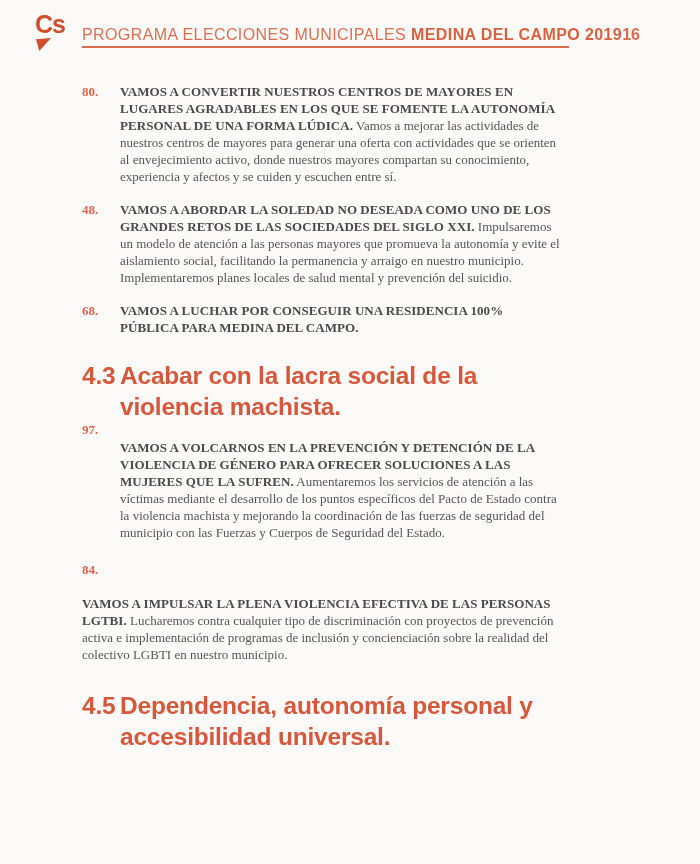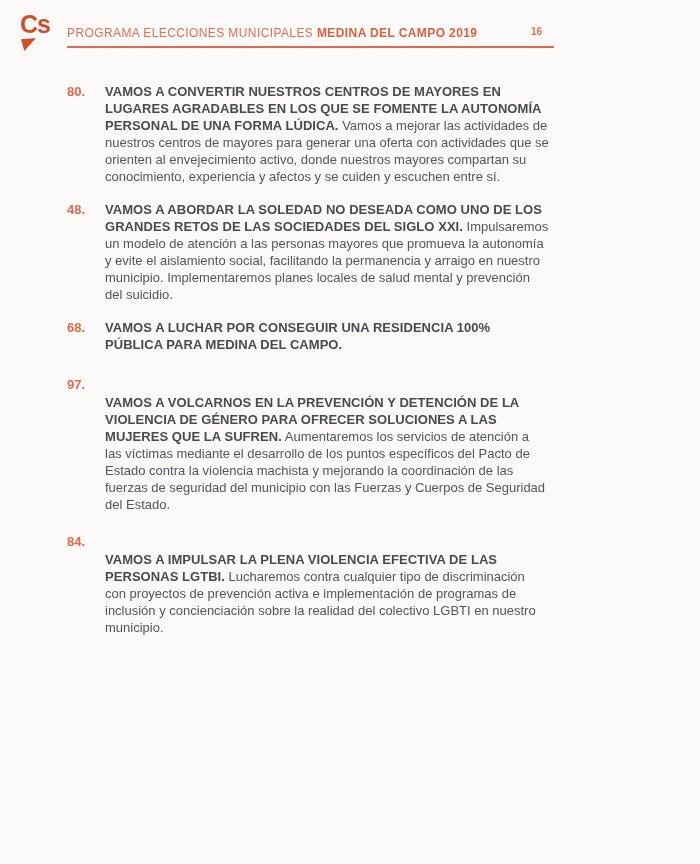--- a/index.html
+++ b/index.html
@@ -3,49 +3,49 @@
 <meta charset="utf-8">
 <style>
   html, body { margin: 0; padding: 0; }
   body {
     width: 700px; height: 864px;
     background: #fbfaf8;
     font-family: "Liberation Sans", sans-serif;
     color: #535355;
     overflow: hidden;
   }
-  .page { position: relative; width: 574px; height: 864px; }
+  .page { position: relative; width: 574px; height: 864px; margin-left: 15px; }
 
   
   header { display: flex; align-items: flex-start; height: 34px; padding: 12px 32px 0 20px; }
   .logo { position: relative; width: 47px; height: 42px; flex: none; }
   .logo-text {
     font-size: 25px; font-weight: bold; line-height: 1;
     color: #d14e2c; letter-spacing: -1px;
   }
   .logo-flag {
     position: absolute; left: 1px; top: 26px; width: 15px; height: 13px;
     background: #d14e2c;
     clip-path: polygon(0 10%, 100% 0, 22% 100%);
   }
   .header-title {
-    margin-top: 14px; font-size: 12px; letter-spacing: 0.4px;
+    margin-top: 14px; font-size: 16px; letter-spacing: 0.4px;
     color: #dc6f52; white-space: nowrap; text-align: right;
   }
   .header-title .strong { font-weight: bold; color: #d8603f; }
   .page-num {
     margin-left: auto; margin-top: 14px;
-    font-size: 10px; font-weight: bold; color: #db6c4e;
+    font-size: 16px; font-weight: bold; color: #db6c4e;
   }
   .rule { height: 2px; background: #da6b4e; margin: 0 20px 0 67px; }
 
   
   main { padding: 35px 25px 0 67px; }
 
-  .item { display: flex; margin-bottom: 16px; }
+  .item { display: flex; margin-bottom: 16px; font-family: Liberation Serif, serif; }
   .item .num {
     width: 38px; flex: none;
     font-size: 13px; font-weight: bold; color: #e0664b;
     padding-top: 1px;
   }
   .item .text {
     margin: 0; flex: 1; max-width: 550px;
     font-size: 13px; line-height: 17px; color: #56565a;
   }
   .lead { font-weight: bold; color: #4a4a4c; letter-spacing: 0.05px; }
@@ -56,21 +56,21 @@
   h2.section {
     margin: 0; max-width: 580px;
     padding-left: 38px; text-indent: -38px;
     font-size: 24.5px; line-height: 31px; font-weight: bold;
     color: #d5583c; letter-spacing: -0.2px;
   }
   .sec-num { display: inline-block; width: 38px; text-indent: 0; }
 
   .mb-24 { margin-bottom: 24px; }
   .mb-21 { margin-bottom: 21px; }
-  .mb-27 { margin-bottom: 27px; }
+  .mb-27 { margin-bottom: 27px; flex-direction: column; }
   .mb-0  { margin-bottom: 0; }
   .mb-3  { margin-bottom: 3px; }
 </style>
 </head>
 <body>
 
 <div class="page">
 
   <header>
     <div class="logo">
@@ -92,27 +92,29 @@
     <div class="item">
       <span class="num">48.</span>
       <p class="text"><span class="lead">VAMOS A ABORDAR LA SOLEDAD NO DESEADA COMO UNO DE LOS GRANDES RETOS DE LAS SOCIEDADES DEL SIGLO XXI.</span> <span class="body-text">Impulsaremos un modelo de atención a las personas mayores que promueva la autonomía y evite el aislamiento social, facilitando la permanencia y arraigo en nuestro municipio. Implementaremos planes locales de salud mental y prevención del suicidio.</span></p>
     </div>
 
     <div class="item mb-24">
       <span class="num">68.</span>
       <p class="text"><span class="lead">VAMOS A LUCHAR POR CONSEGUIR UNA RESIDENCIA 100% PÚBLICA PARA MEDINA DEL CAMPO.</span></p>
     </div>
 
+    <h2 class="section mb-0"><span class="sec-num">4.3</span><span class="sec-title">Acabar con la lacra social de la violencia machista.</span></h2>
 
     <div class="item offset mb-21">
       <span class="num">97.</span>
       <p class="text"><span class="lead">VAMOS A VOLCARNOS EN LA PREVENCIÓN Y DETENCIÓN DE LA VIOLENCIA DE GÉNERO PARA OFRECER SOLUCIONES A LAS MUJERES QUE LA SUFREN.</span> <span class="body-text">Aumentaremos los servicios de atención a las víctimas mediante el desarrollo de los puntos específicos del Pacto de Estado contra la violencia machista y mejorando la coordinación de las fuerzas de seguridad del municipio con las Fuerzas y Cuerpos de Seguridad del Estado.</span></p>
     </div>
 
 
     <div class="item offset mb-27">
       <span class="num">84.</span>
       <p class="text"><span class="lead">VAMOS A IMPULSAR LA PLENA VIOLENCIA EFECTIVA DE LAS PERSONAS LGTBI.</span> <span class="body-text">Lucharemos contra cualquier tipo de discriminación con proyectos de prevención activa e implementación de programas de inclusión y concienciación sobre la realidad del colectivo LGBTI en nuestro municipio.</span></p>
     </div>
 
+    <h2 class="section"><span class="sec-num">4.5</span><span class="sec-title">Dependencia, autonomía personal y accesibilidad universal.</span></h2>
 
   </main>
 </div>
 
 </body></html>

